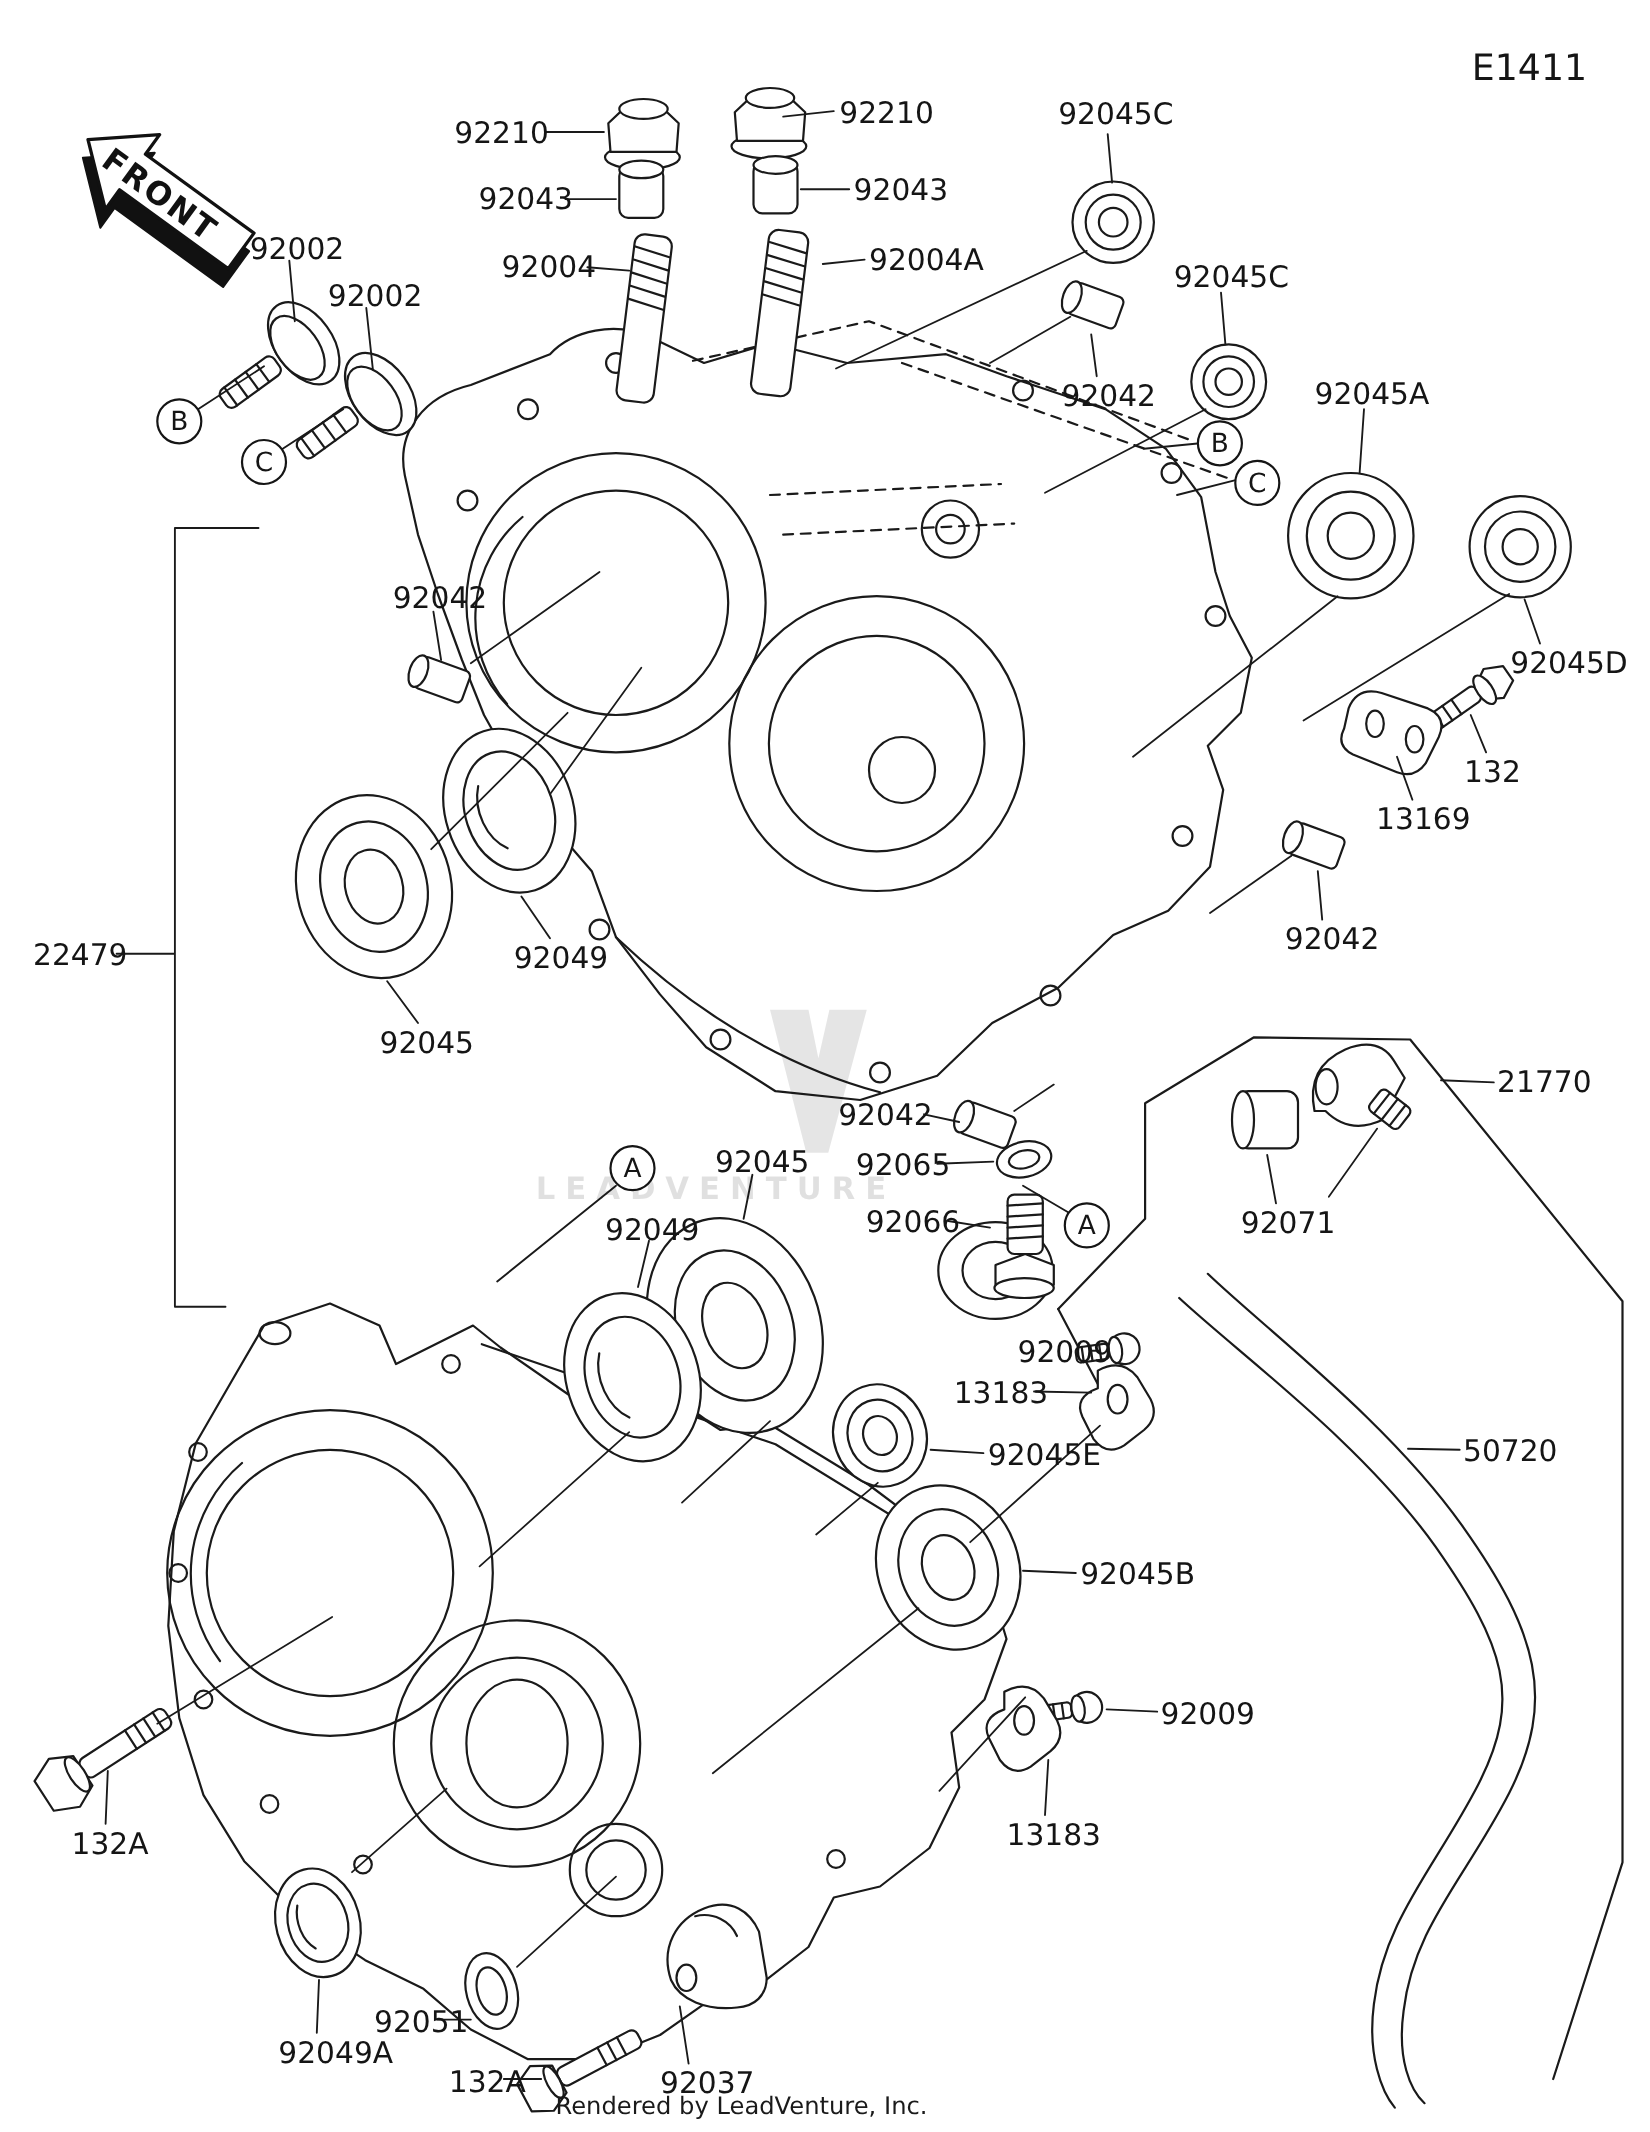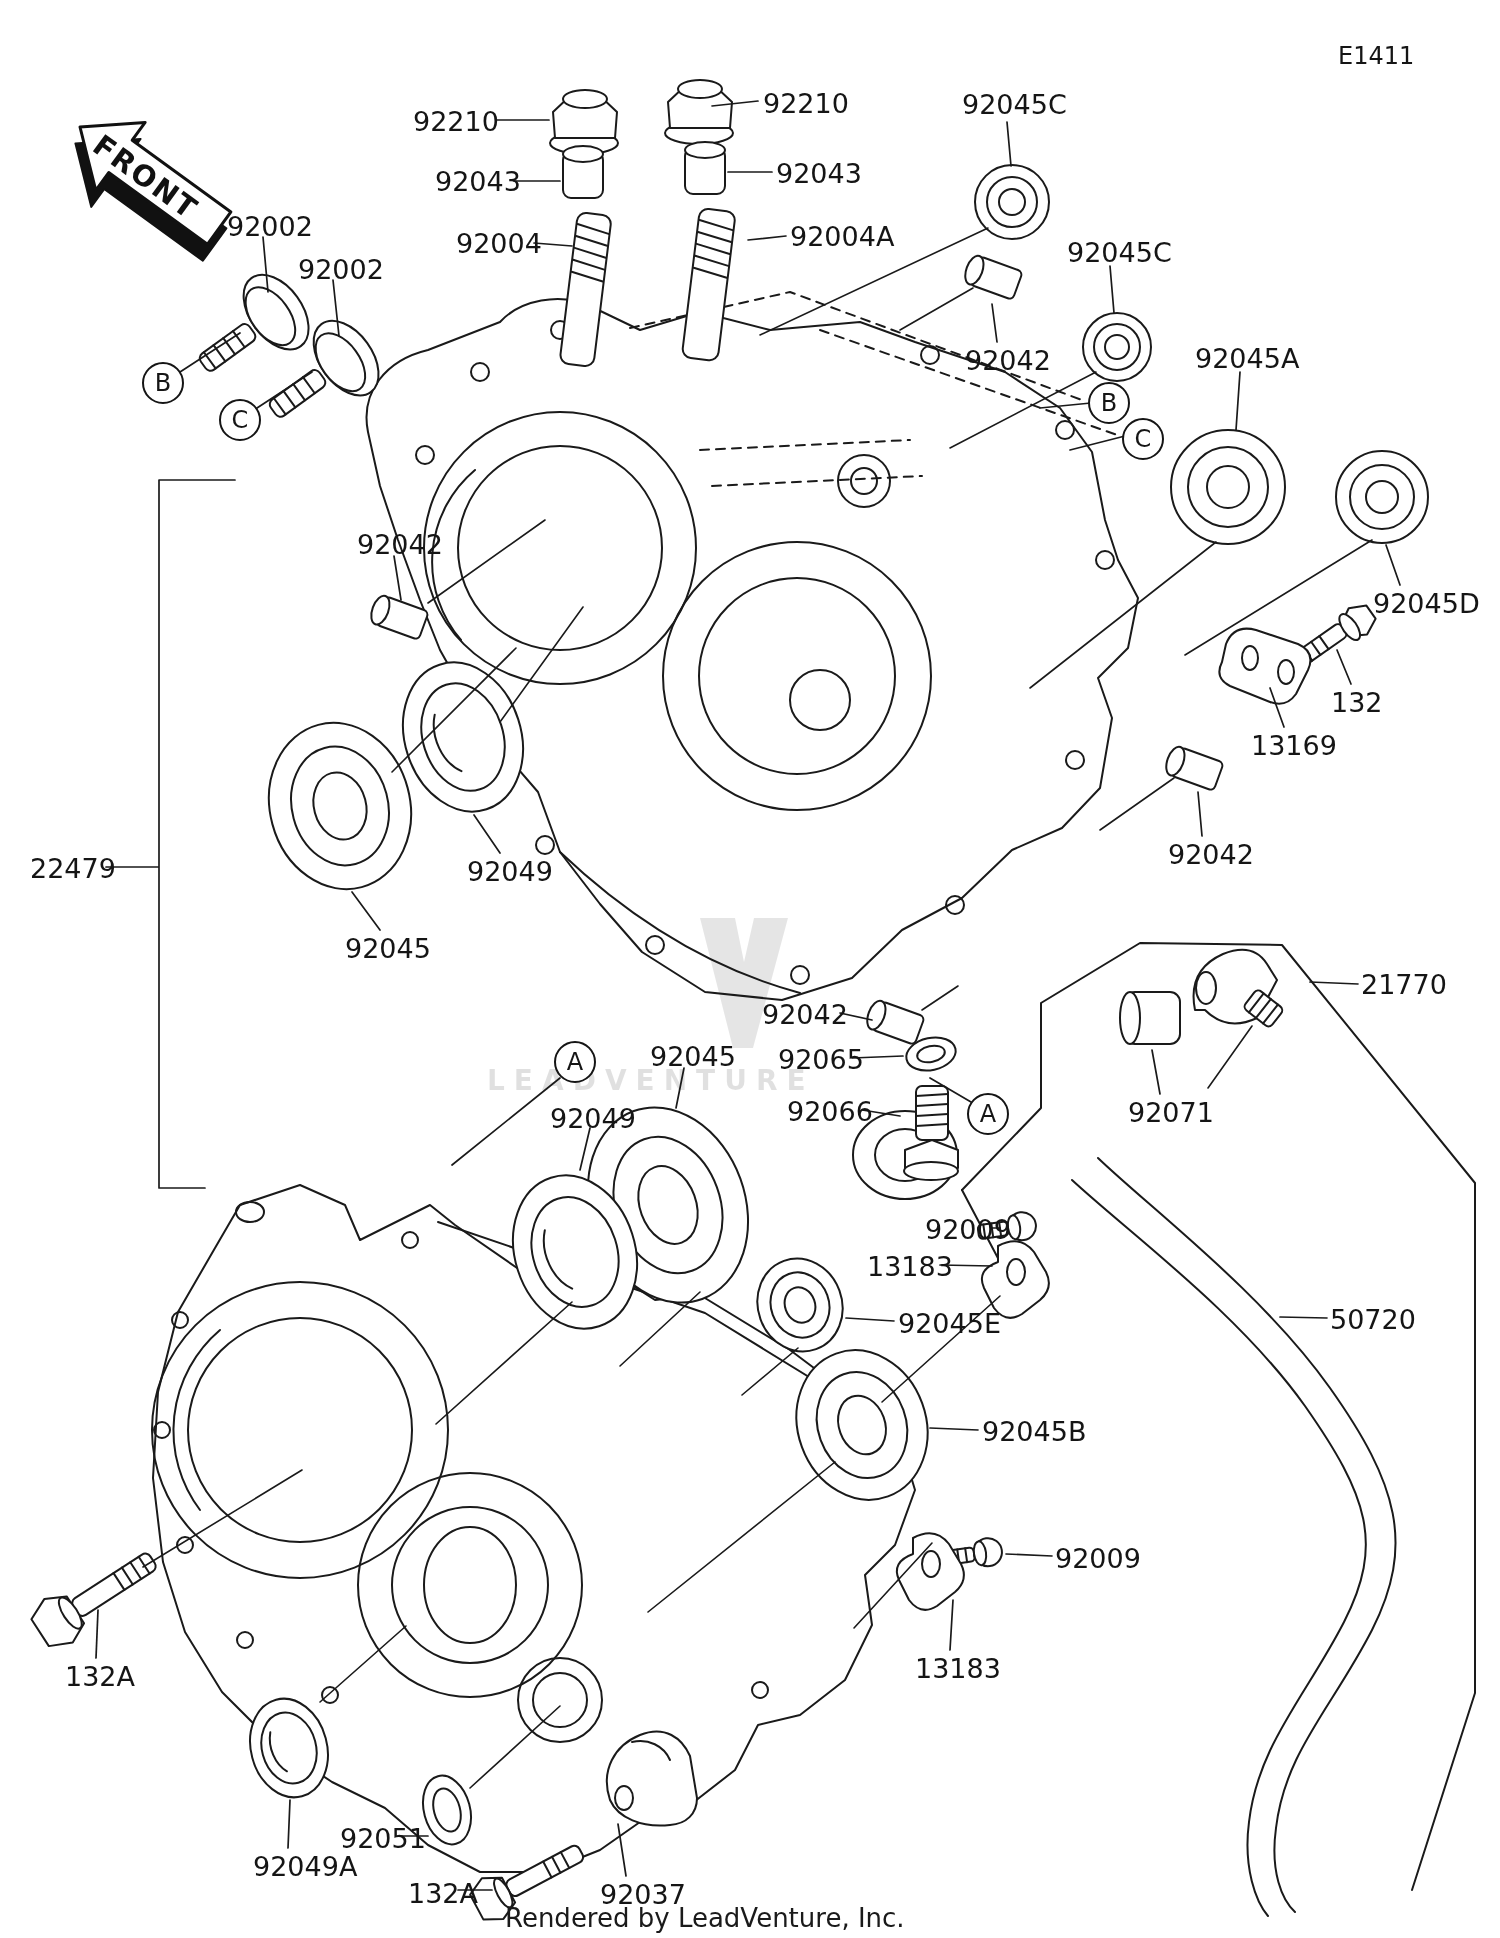--- a/index.html
+++ b/index.html
@@ -4,22 +4,22 @@
 <style>
   html,body{margin:0;padding:0;background:#fff;}
   #stage{position:relative;width:1500px;height:1938px;background:#ffffff;overflow:hidden;
          font-family:"DejaVu Sans",sans-serif;}
   #art{position:absolute;left:0;top:0;z-index:2;}
   .lbl{position:absolute;z-index:3;font-size:27px;color:#151515;white-space:nowrap;
        font-family:"DejaVu Sans",sans-serif;}
   .badge{position:absolute;z-index:3;width:38px;height:38px;border:2.2px solid #151515;
          border-radius:50%;display:flex;align-items:center;justify-content:center;
          font-size:24px;color:#151515;transform:translate(-50%,-50%);background:#fff;}
-  .code{position:absolute;z-index:3;font-size:24px;color:#151515;}
-  .credit{position:absolute;z-index:3;font-size:26px;color:#1a1a1a;}
+  .code{position:absolute;z-index:3;font-size:33px;color:#151515;}
+  .credit{position:absolute;z-index:3;font-size:22px;color:#1a1a1a;}
   .wm{position:absolute;z-index:1;left:487px;top:1064px;font-size:28px;font-weight:bold;
       letter-spacing:9px;color:rgba(0,0,0,0.12);white-space:nowrap;}
 </style>
 </head>
 <body>
 
 <div id="stage">
 
   <div class="wm">LEADVENTURE</div>
 

